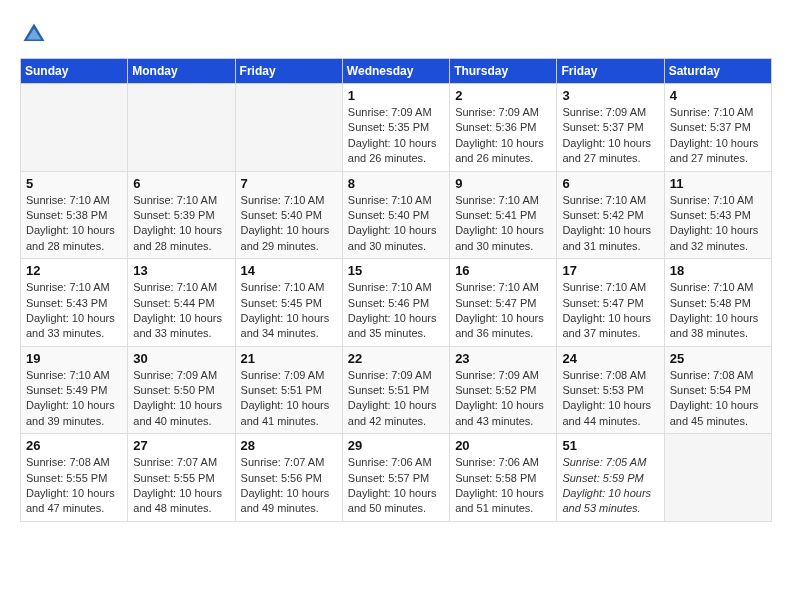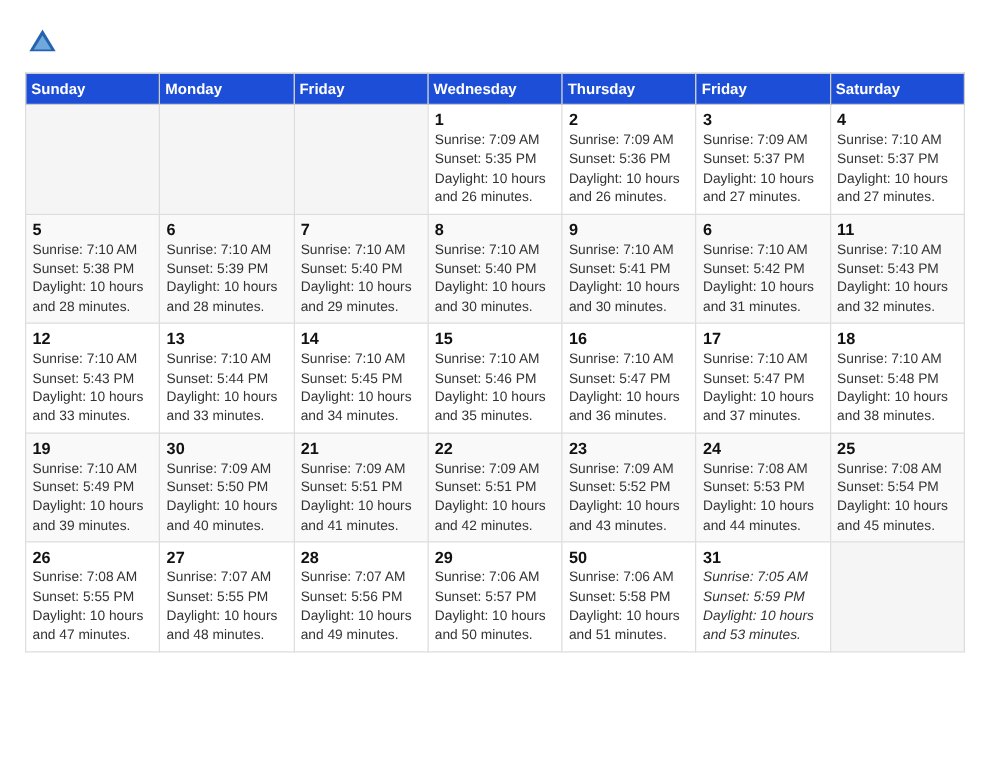--- a/index.html
+++ b/index.html
@@ -333,28 +333,28 @@
 and 49 minutes.</div>
         </td>
         <td>
           <div class="day-number">29</div>
           <div class="day-info" style="white-space: pre-line;">Sunrise: 7:06 AM
 Sunset: 5:57 PM
 Daylight: 10 hours
 and 50 minutes.</div>
         </td>
         <td>
-          <div class="day-number">50</div>
+          <div class="day-number">20</div>
           <div class="day-info" style="white-space: pre-line;">Sunrise: 7:06 AM
 Sunset: 5:58 PM
 Daylight: 10 hours
 and 51 minutes.</div>
         </td>
         <td>
-          <div class="day-number">31</div>
+          <div class="day-number">51</div>
           <div class="day-info" style="white-space: pre-line; font-style: italic;">Sunrise: 7:05 AM
 Sunset: 5:59 PM
 Daylight: 10 hours
 and 53 minutes.</div>
         </td>
         <td class="empty"></td>
       </tr>
     </tbody>
 </table>
 

